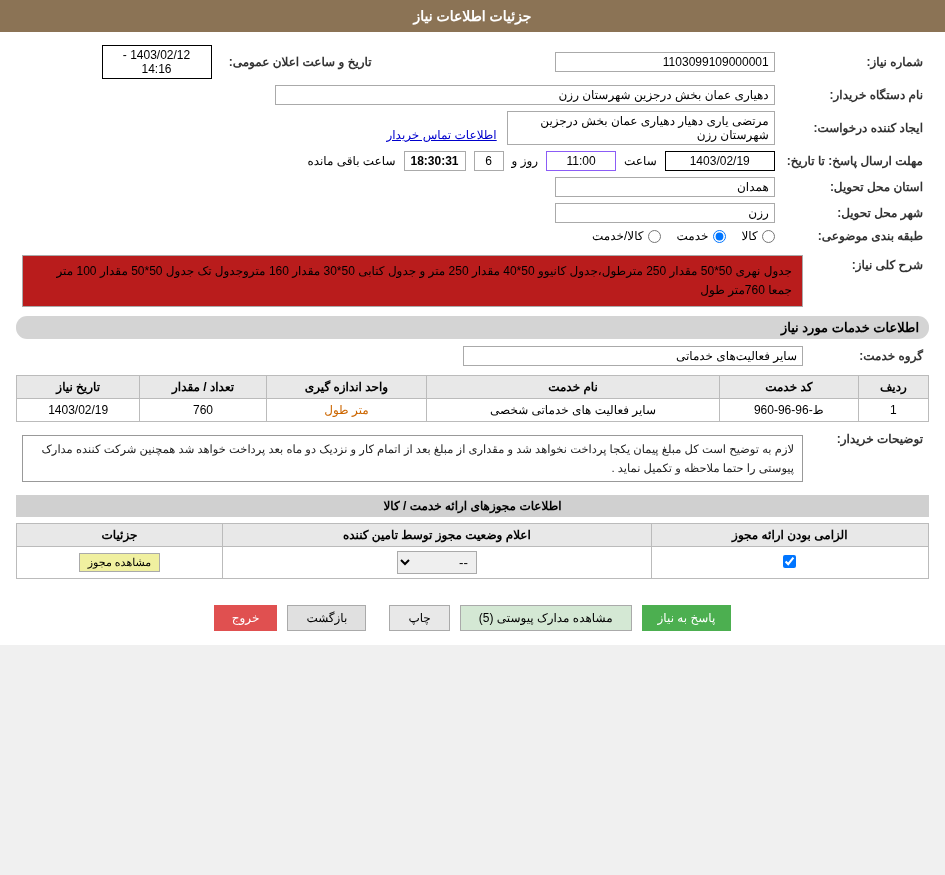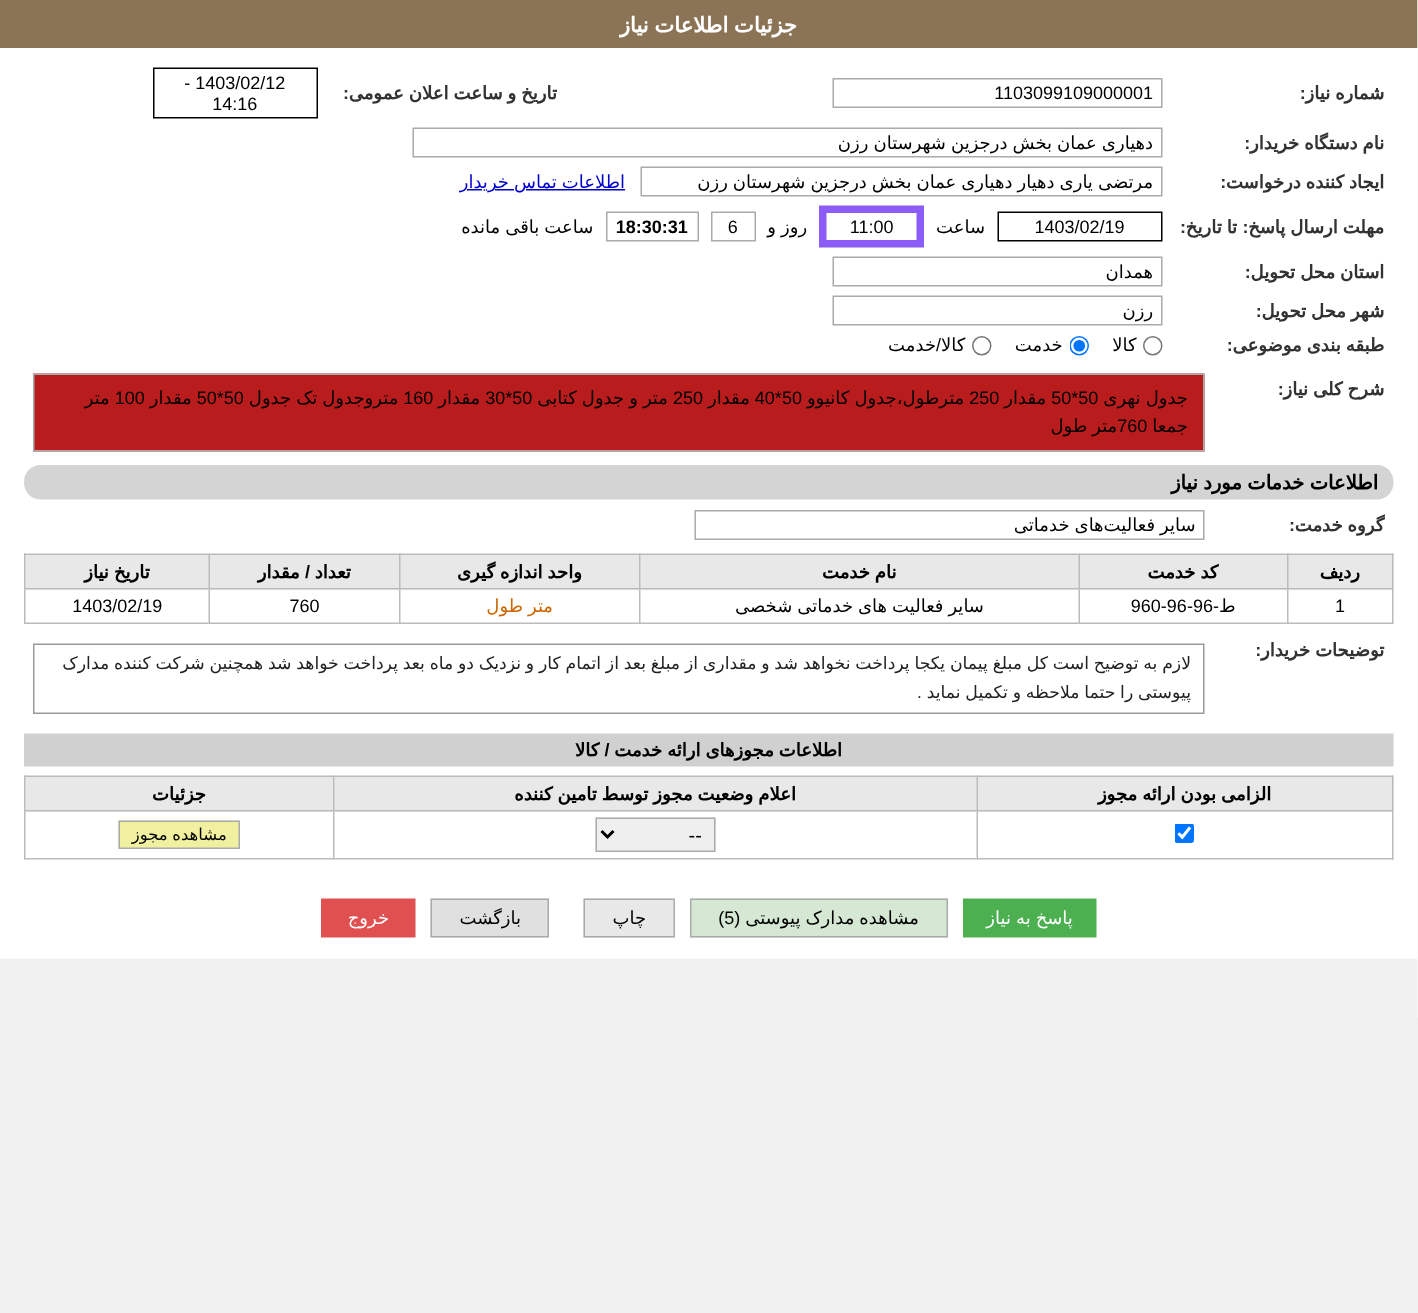--- a/index.html
+++ b/index.html
@@ -123,21 +123,21 @@
     }
     .data-grid td.orange-text {
       color: #cc6600;
     }
     .time-row {
       display: flex;
       align-items: center;
       gap: 8px;
     }
     .time-input {
-      border: 5px solid #8b5cf6;
+      border: 1px solid #8b5cf6;
       padding: 2px 5px;
       width: 70px;
       text-align: center;
     }
     .countdown-box {
       border: 1px solid #aaa;
       padding: 2px 6px;
       background: #fff;
       color: #000;
       font-weight: bold;
@@ -254,21 +254,21 @@
       </tr>
       <tr>
         <td class="label-cell">نام دستگاه خریدار:</td>
         <td class="value-cell" colspan="4">
           <span class="input-box input-wide" style="width:500px;">دهیاری عمان بخش درجزین شهرستان رزن</span>
         </td>
       </tr>
       <tr>
         <td class="label-cell">ایجاد کننده درخواست:</td>
         <td class="value-cell" colspan="4">
-          <span class="input-box" style="width:348px;">مرتضی یاری دهیار دهیاری عمان بخش درجزین شهرستان رزن</span>
+          <span class="input-box" style="width:268px;">مرتضی یاری دهیار دهیاری عمان بخش درجزین شهرستان رزن</span>
           &nbsp;
           <span class="blue-link">اطلاعات تماس خریدار</span>
         </td>
       </tr>
       <tr>
         <td class="label-cell">مهلت ارسال پاسخ: تا تاریخ:</td>
         <td class="value-cell" colspan="4">
           <div class="time-row">
             <span class="input-box input-date">1403/02/19</span>
             <span>ساعت</span>

